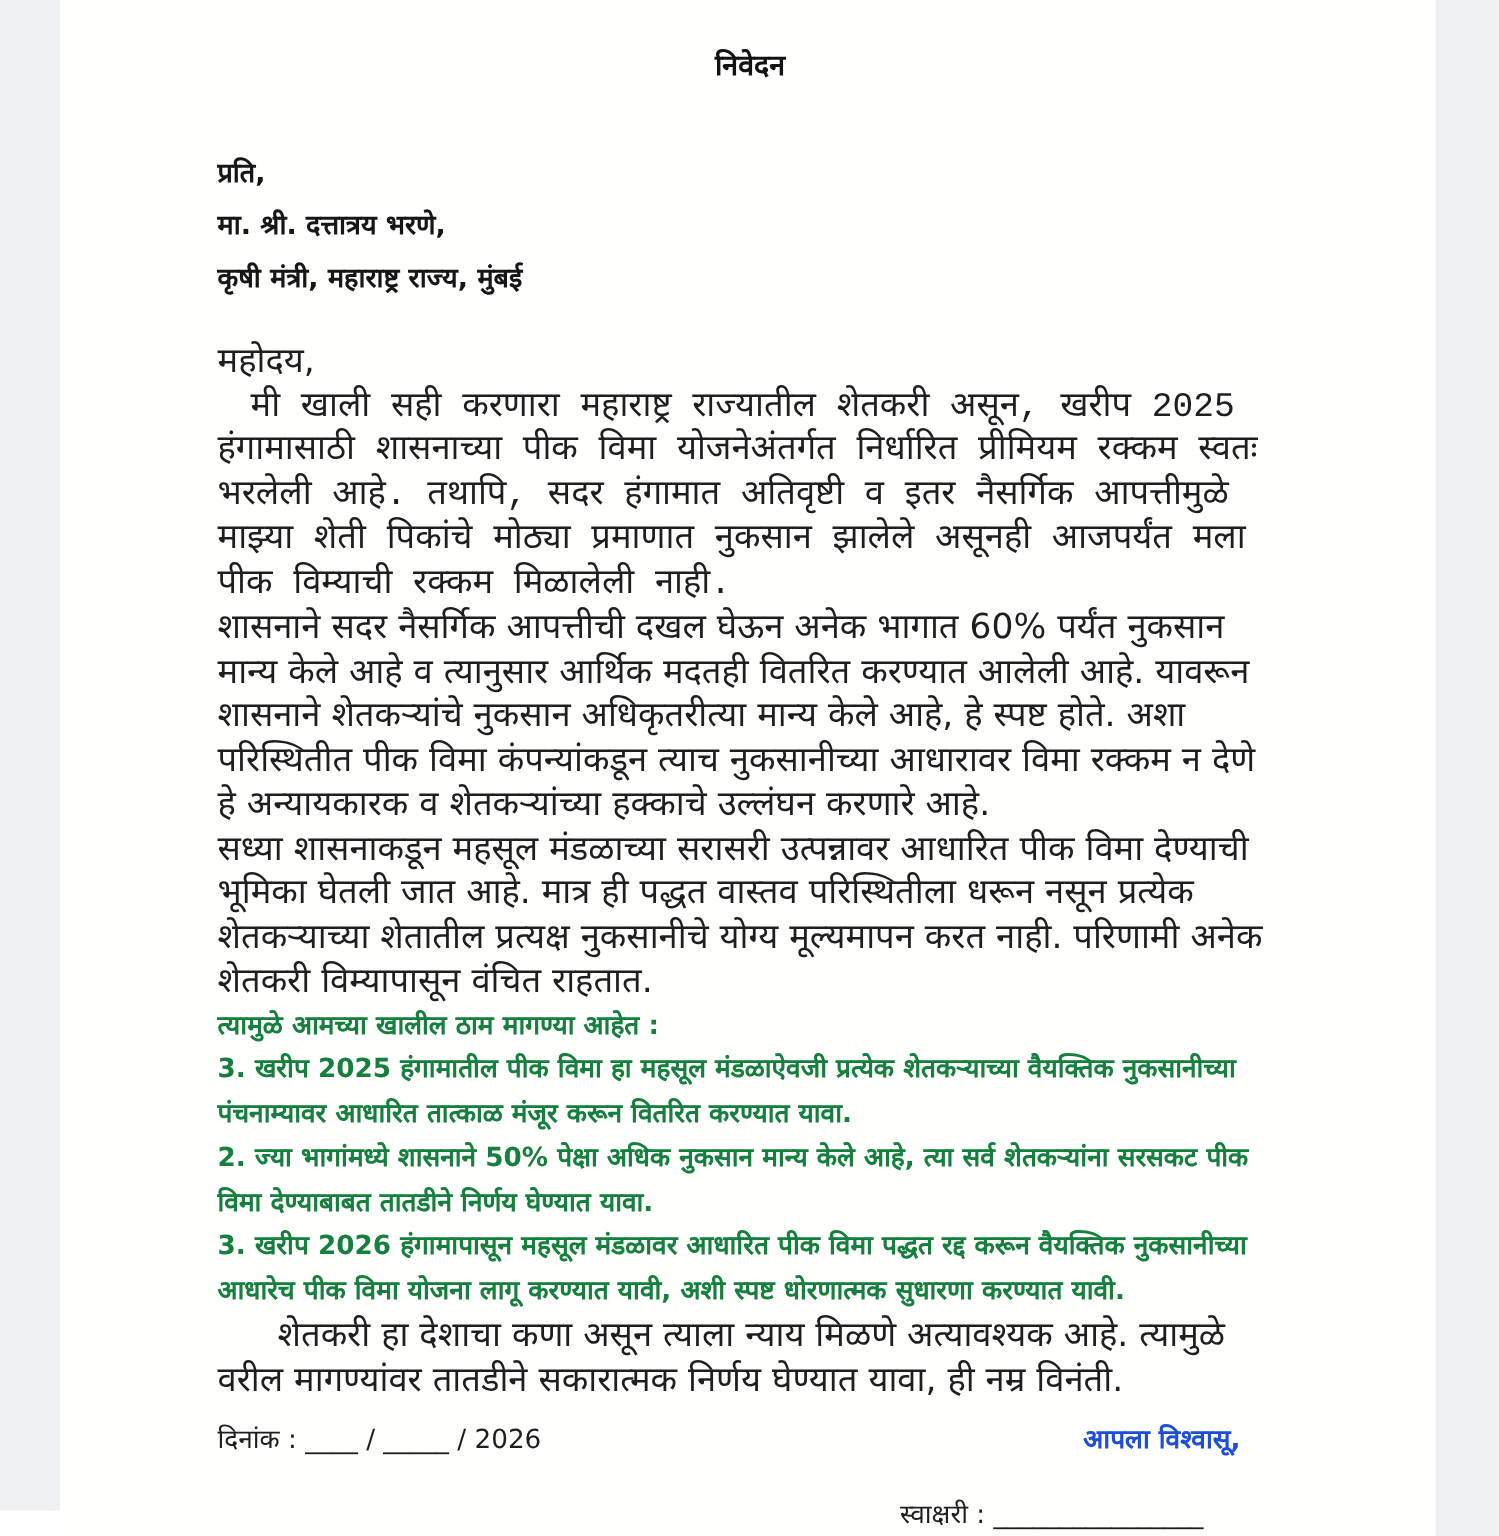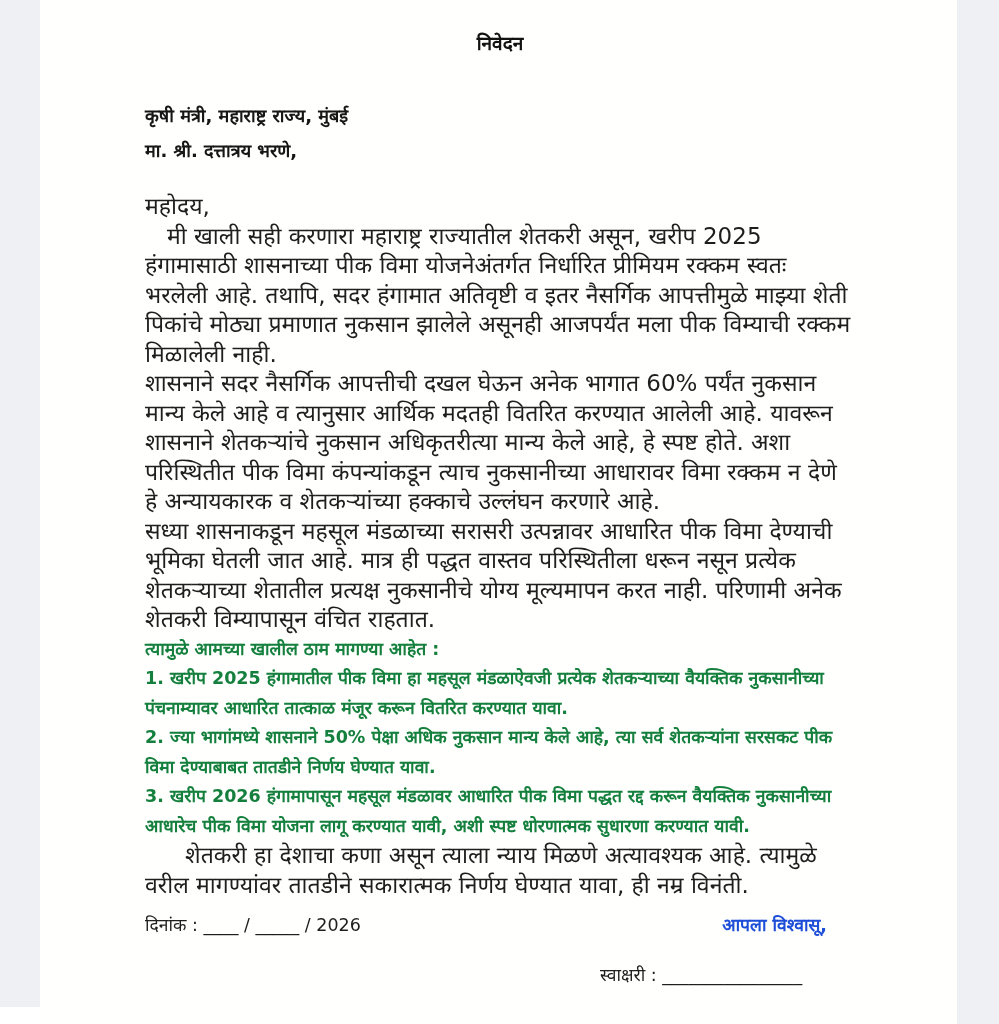--- a/index.html
+++ b/index.html
@@ -54,21 +54,21 @@
     font-weight: bold;
     line-height: 30px;
     color: #141414;
   }
   .body-text {
     margin: 0;
     font-size: 23px;
     line-height: 29.5px;
     font-weight: normal;
   }
-  .indent-sm { text-indent: 22px; }
+  .indent-sm { text-indent: 22px; font-family: Liberation Mono, monospace; }
   .indent-lg { text-indent: 40px; }
   .demand-head, .demand {
     margin: 0;
     font-size: 17.5px;
     font-weight: bold;
     line-height: 29.5px;
     color: #15803d;
   }
   .sign-row {
     margin-top: 10px;
@@ -94,33 +94,34 @@
 
 <div class="viewport">
   <div class="edge-strip edge-left"></div>
   <div class="edge-strip edge-right"></div>
 
   <div class="page">
 
     <h1 class="title">निवेदन</h1>
 
     <div class="addr">
+      <p>प्रति,</p>
+      <p>मा. श्री. दत्तात्रय भरणे,</p>
       <p>कृषी मंत्री, महाराष्ट्र राज्य, मुंबई</p>
-      <p>मा. श्री. दत्तात्रय भरणे,</p>
     </div>
 
 
     <p class="body-text">महोदय,</p>
 
     <p class="body-text indent-sm">मी खाली सही करणारा महाराष्ट्र राज्यातील शेतकरी असून, खरीप 2025 हंगामासाठी शासनाच्या पीक विमा योजनेअंतर्गत निर्धारित प्रीमियम रक्कम स्वतः भरलेली आहे. तथापि, सदर हंगामात अतिवृष्टी व इतर नैसर्गिक आपत्तीमुळे माझ्या शेती पिकांचे मोठ्या प्रमाणात नुकसान झालेले असूनही आजपर्यंत मला पीक विम्याची रक्कम मिळालेली नाही.</p>
     <p class="body-text">शासनाने सदर नैसर्गिक आपत्तीची दखल घेऊन अनेक भागात 60% पर्यंत नुकसान मान्य केले आहे व त्यानुसार आर्थिक मदतही वितरित करण्यात आलेली आहे. यावरून शासनाने शेतकऱ्यांचे नुकसान अधिकृतरीत्या मान्य केले आहे, हे स्पष्ट होते. अशा परिस्थितीत पीक विमा कंपन्यांकडून त्याच नुकसानीच्या आधारावर विमा रक्कम न देणे हे अन्यायकारक व शेतकऱ्यांच्या हक्काचे उल्लंघन करणारे आहे.</p>
     <p class="body-text">सध्या शासनाकडून महसूल मंडळाच्या सरासरी उत्पन्नावर आधारित पीक विमा देण्याची भूमिका घेतली जात आहे. मात्र ही पद्धत वास्तव परिस्थितीला धरून नसून प्रत्येक शेतकऱ्याच्या शेतातील प्रत्यक्ष नुकसानीचे योग्य मूल्यमापन करत नाही. परिणामी अनेक शेतकरी विम्यापासून वंचित राहतात.</p>
 
     <p class="demand-head">त्यामुळे आमच्या खालील ठाम मागण्या आहेत :</p>
-    <p class="demand">1. खरीप 2025 हंगामातील पीक विमा हा महसूल मंडळाऐवजी प्रत्येक शेतकऱ्याच्या वैयक्तिक नुकसानीच्या पंचनाम्यावर आधारित तात्काळ मंजूर करून वितरित करण्यात यावा.</p>
+    <p class="demand">3. खरीप 2025 हंगामातील पीक विमा हा महसूल मंडळाऐवजी प्रत्येक शेतकऱ्याच्या वैयक्तिक नुकसानीच्या पंचनाम्यावर आधारित तात्काळ मंजूर करून वितरित करण्यात यावा.</p>
     <p class="demand">2. ज्या भागांमध्ये शासनाने 50% पेक्षा अधिक नुकसान मान्य केले आहे, त्या सर्व शेतकऱ्यांना सरसकट पीक विमा देण्याबाबत तातडीने निर्णय घेण्यात यावा.</p>
     <p class="demand">3. खरीप 2026 हंगामापासून महसूल मंडळावर आधारित पीक विमा पद्धत रद्द करून वैयक्तिक नुकसानीच्या आधारेच पीक विमा योजना लागू करण्यात यावी, अशी स्पष्ट धोरणात्मक सुधारणा करण्यात यावी.</p>
 
     <p class="body-text indent-lg">शेतकरी हा देशाचा कणा असून त्याला न्याय मिळणे अत्यावश्यक आहे. त्यामुळे वरील मागण्यांवर तातडीने सकारात्मक निर्णय घेण्यात यावा, ही नम्र विनंती.</p>
 
     <div class="sign-row">
       <span class="date-line">दिनांक : ____ / _____ / 2026</span>
       <span class="faithfully">आपला विश्वासू,</span>
     </div>
 

